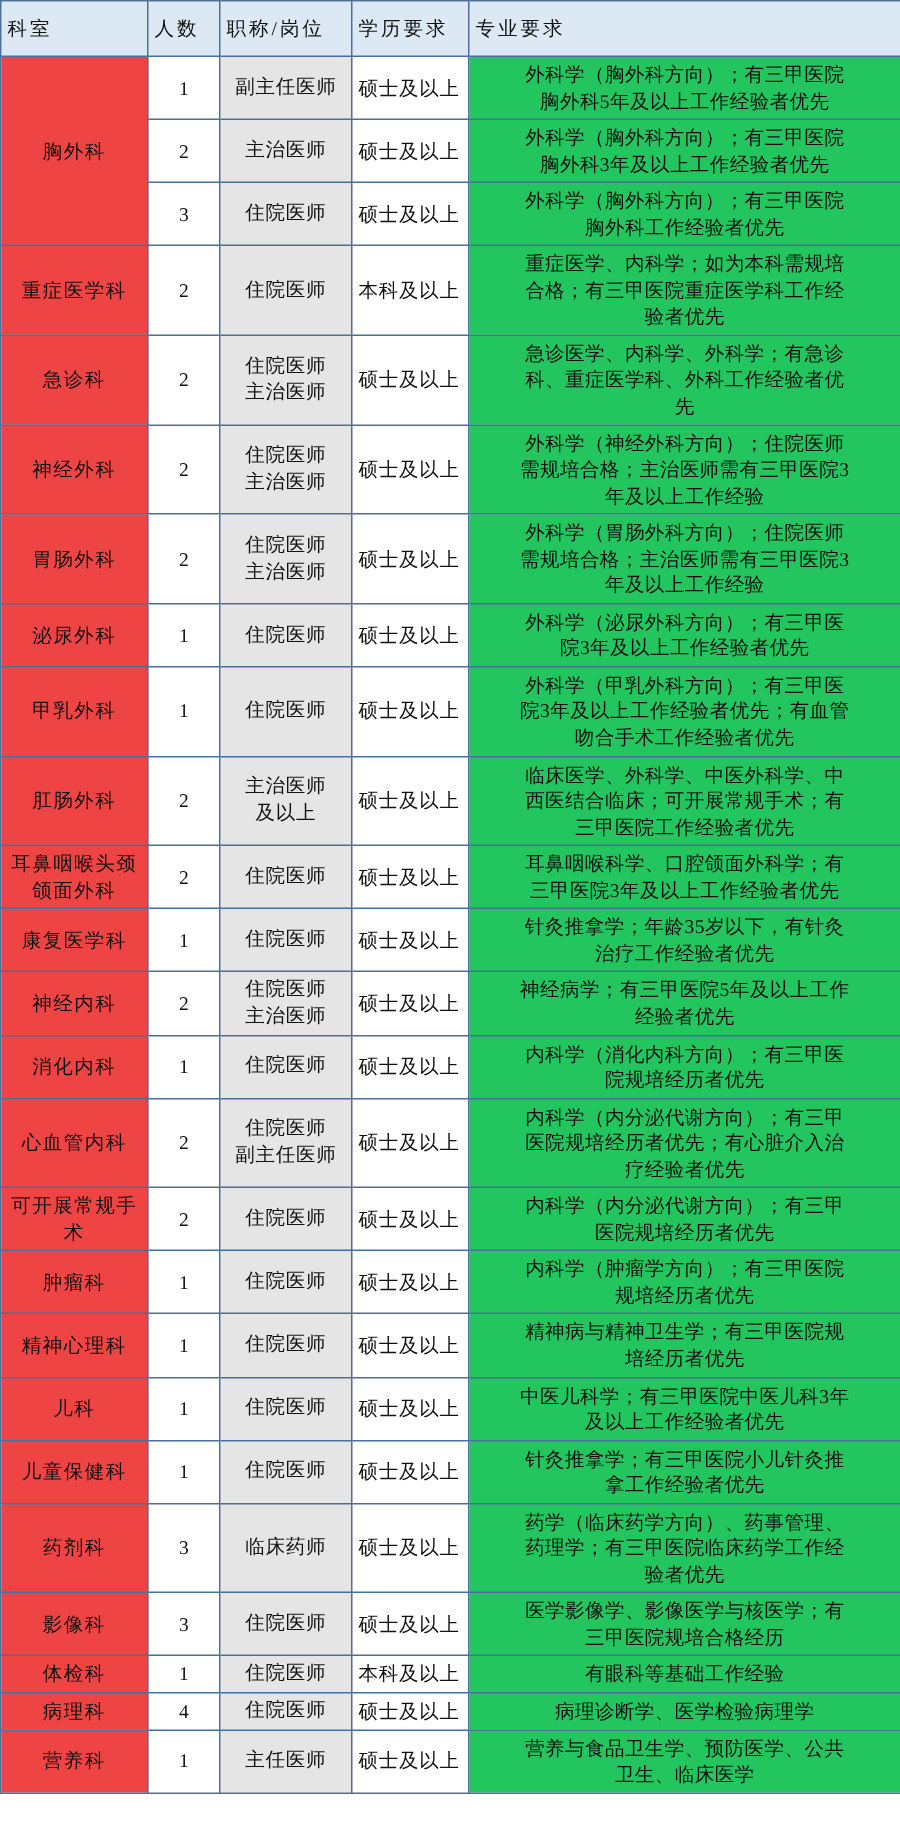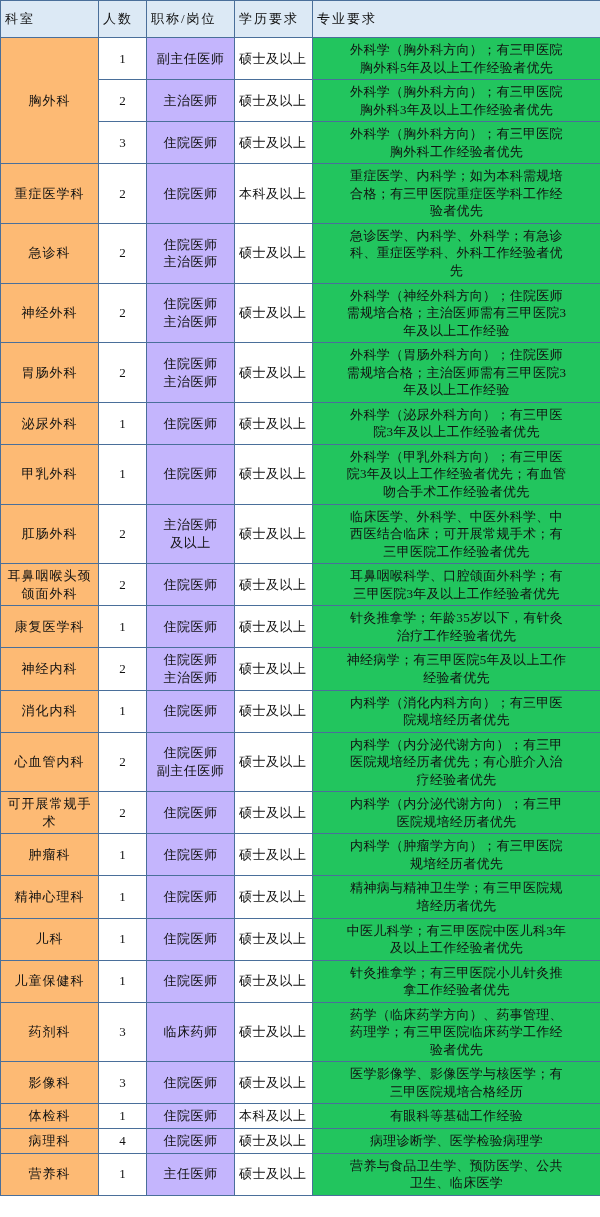--- a/index.html
+++ b/index.html
@@ -28,31 +28,32 @@
   thead th {
     background: #dce9f5;
     text-align: left;
     font-weight: normal;
     font-size: 15px;
     letter-spacing: 2px;
     height: 30px;
   }
   td.c-dept {
     text-align: center;
-    background: #fdba74;
+    background: #ef4444;
     letter-spacing: 1px;
   }
   td.c-num {
     text-align: center;
     background: #ffffff;
   }
   td.c-title {
     text-align: center;
-    background: #c4b5fd;
+    background: #e5e5e5;
     letter-spacing: 0.5px;
+    font-family: Liberation Mono, monospace;
   }
   td.c-edu {
     text-align: left;
     background: #ffffff;
     letter-spacing: 0.5px;
   }
   td.c-req {
     text-align: center;
     background: #22c55e;
     letter-spacing: 0.3px;

